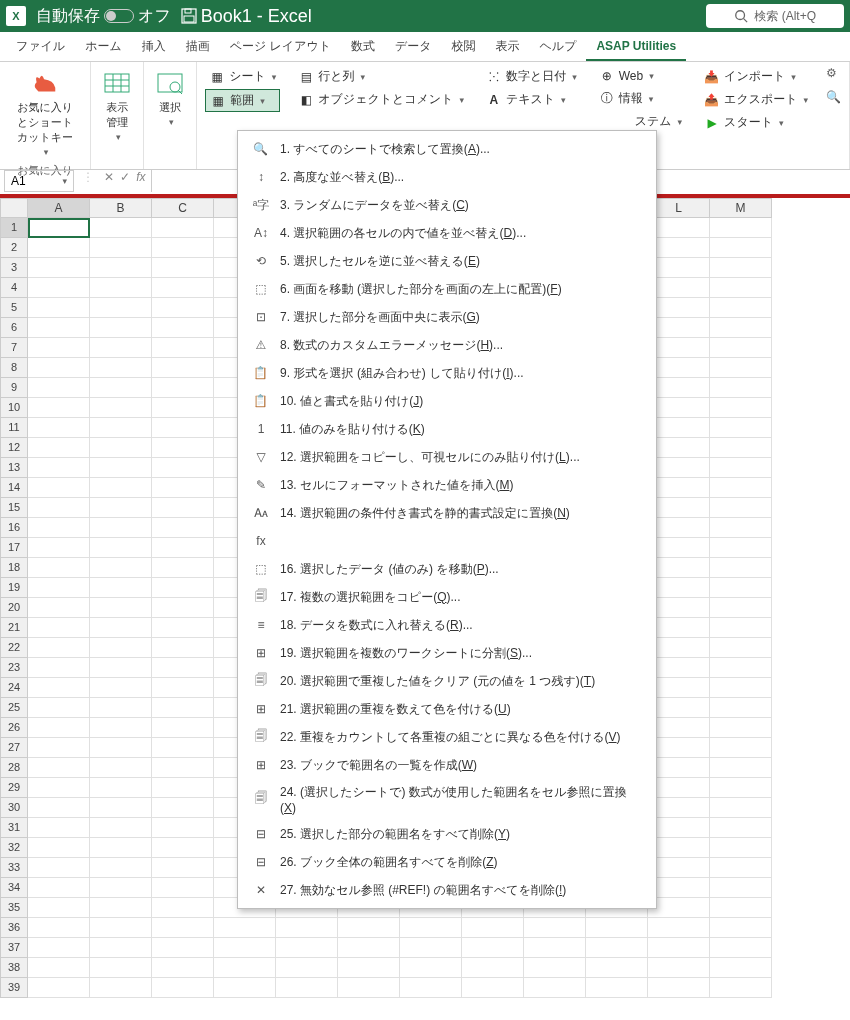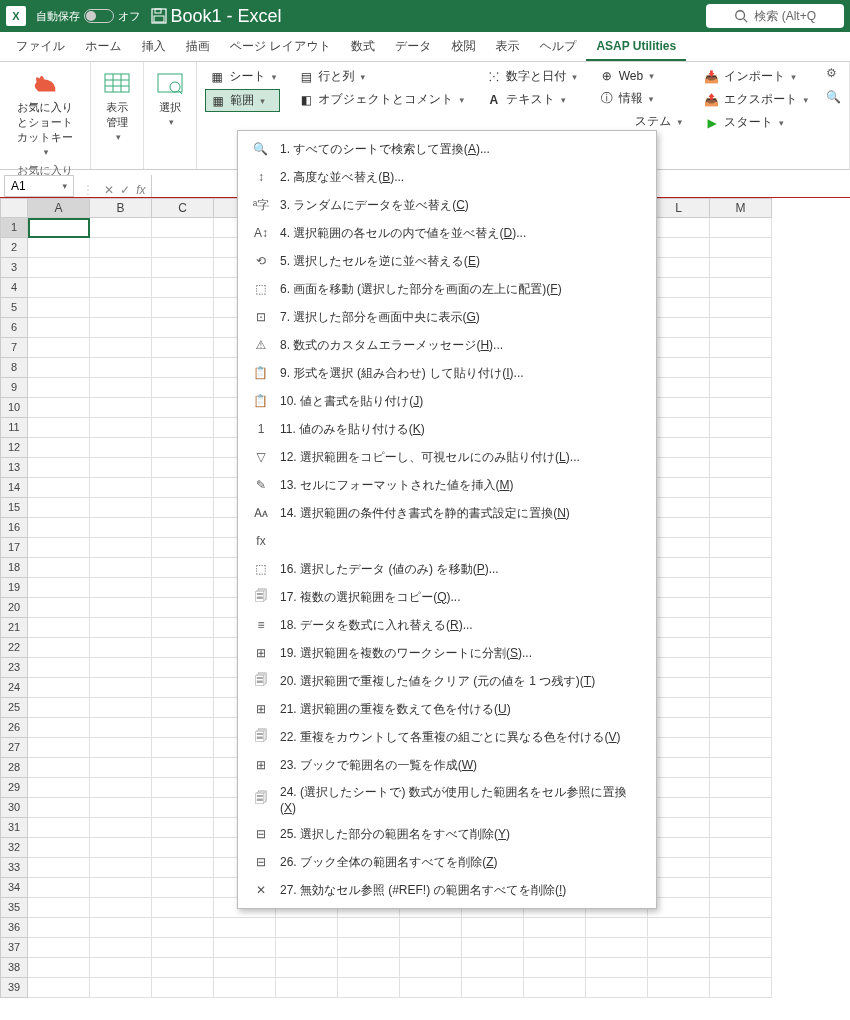--- a/index.html
+++ b/index.html
@@ -1,21 +1,21 @@
 <!DOCTYPE html>
 <html><head>
 <meta charset="utf-8">
 <style>
 * { margin: 0; padding: 0; box-sizing: border-box; font-family: "Segoe UI", "Yu Gothic UI", sans-serif; }
 body { background: #fff; width: 850px; height: 1020px; overflow: hidden; font-size: 12px; }
 
 
 .titlebar { background: #217346; height: 32px; display: flex; align-items: center; color: #fff; padding: 0 6px; }
 .titlebar .app-icon { width: 20px; height: 20px; background: #fff; color: #217346; display: flex; align-items: center; justify-content: center; font-weight: bold; font-size: 11px; border-radius: 2px; margin-right: 10px; }
-.titlebar .autosave { display: flex; align-items: center; gap: 4px; margin-right: 10px; font-size: 11px; }
+.titlebar .autosave { display: flex; align-items: center; gap: 4px; margin-right: 10px; font-size: 16px; }
 .titlebar .toggle { width: 30px; height: 14px; border: 1px solid #ccc; border-radius: 7px; position: relative; }
 .titlebar .toggle::after { content: ""; width: 10px; height: 10px; background: #ccc; border-radius: 50%; position: absolute; left: 1px; top: 1px; }
 .titlebar .docname { margin-left: 4px; font-size: 18px; }
 .titlebar .spacer { flex: 1; }
 .titlebar .search { background: #fff; color: #444; padding: 4px 28px; border-radius: 4px; display: flex; align-items: center; gap: 6px; min-width: 90px; height: 24px; }
 
 
 .tabs { display: flex; align-items: end; height: 30px; border-bottom: 1px solid #d0d0d0; padding-left: 6px; background: #fff; text-align: right; }
 .tabs .tab { padding: 6px 10px; font-size: 12px; color: #444; cursor: pointer; }
 .tabs .tab.active { color: #217346; font-weight: bold; border-bottom: 2px solid #217346; }
@@ -26,21 +26,21 @@
 .ribbon-group .glabel { font-size: 11px; color: #666; margin-top: 2px; }
 .rib-btn-big { display: flex; flex-direction: column; align-items: center; gap: 2px; padding: 4px; cursor: pointer; text-align: center; font-size: 11px; color: #333; }
 .rib-btn-big .ic { width: 28px; height: 28px; display: flex; align-items: center; justify-content: center; }
 .rib-col { display: flex; flex-direction: column; gap: 2px; }
 .rib-btn-sm { display: flex; align-items: center; gap: 4px; padding: 2px 4px; font-size: 12px; color: #333; cursor: pointer; white-space: nowrap; }
 .rib-btn-sm .ic { width: 16px; height: 16px; display: flex; align-items: center; justify-content: center; }
 .rib-btn-sm.active { background: #d0e8db; border: 1px solid #217346; }
 .chev { font-size: 9px; color: #666; margin-left: 2px; }
 
 
-.formulabar { display: flex; align-items: flex-end; height: 28px; border-bottom: 1px solid #b91c1c; }
+.formulabar { display: flex; align-items: flex-start; height: 28px; border-bottom: 4px solid #b91c1c; }
 .namebox { width: 70px; height: 22px; border: 1px solid #ccc; margin: 0 4px; padding: 2px 6px; font-size: 12px; display: flex; align-items: center; justify-content: space-between; }
 .fb-btns { display: flex; gap: 6px; padding: 0 6px; color: #888; }
 .fb-input { flex: 1; height: 22px; border-left: 1px solid #ccc; padding: 2px 6px; }
 
 
 .grid-wrap { position: relative; }
 .col-hdrs { display: flex; height: 20px; }
 .corner { width: 28px; border: 1px solid #ccc; background: #f0f0f0; }
 .col-hdr { width: 62px; text-align: center; font-size: 12px; background: #f0f0f0; border: 1px solid #ccc; border-left: none; line-height: 18px; color: #444; }
 .col-hdr.sel { background: #d6d6d6; }

